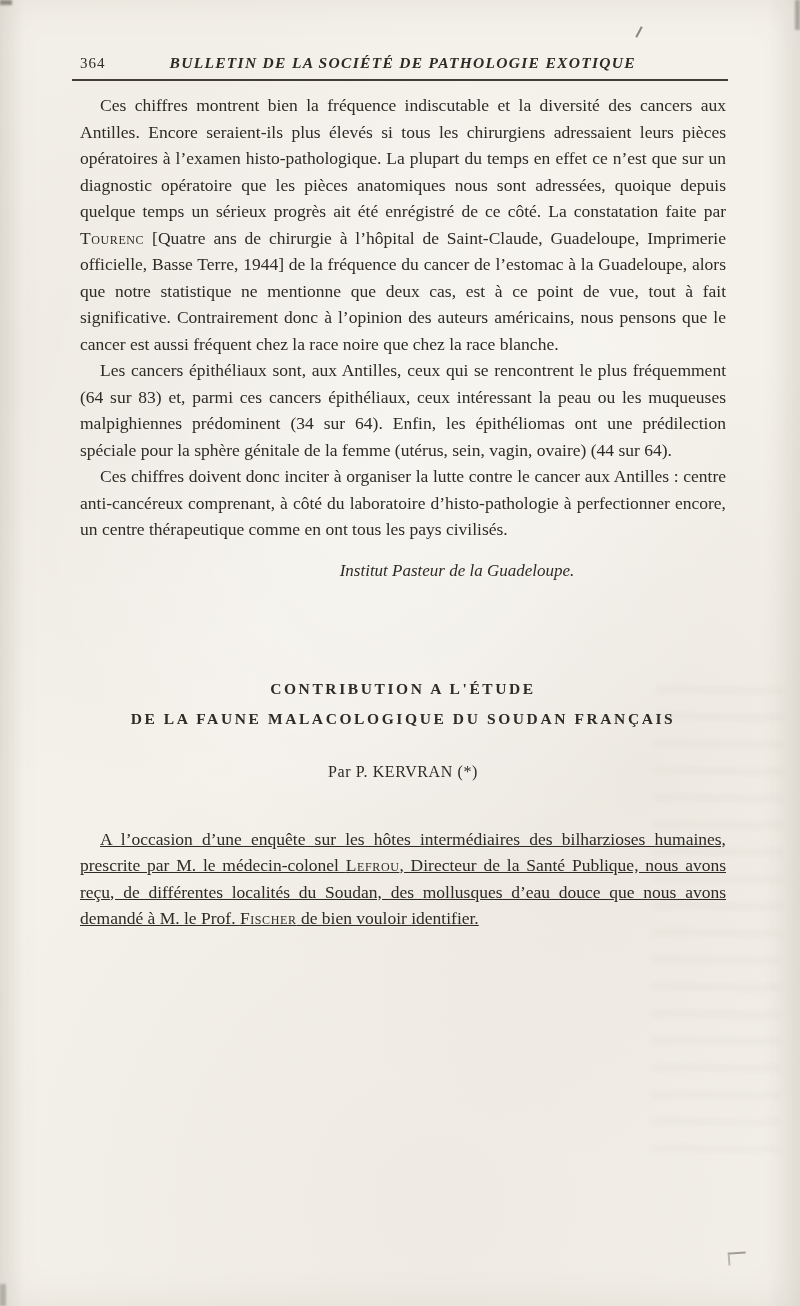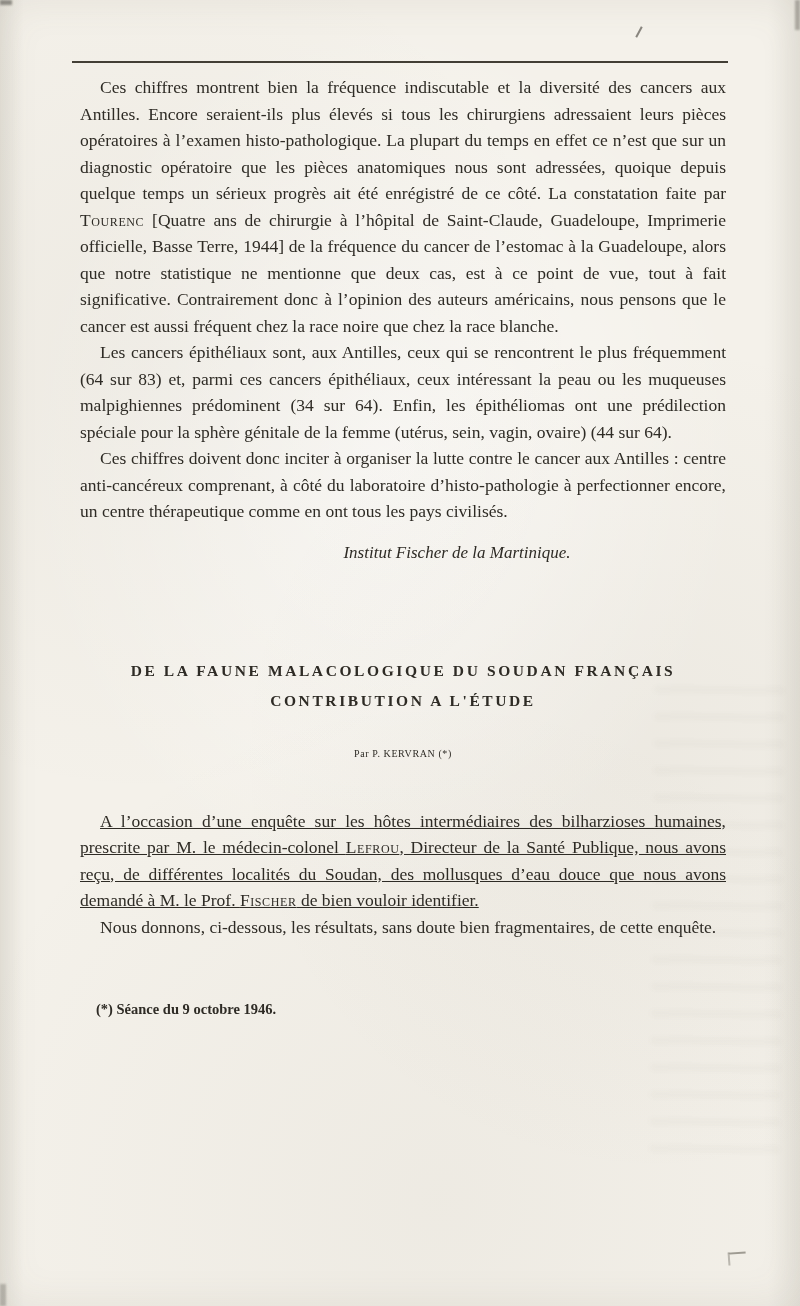--- a/index.html
+++ b/index.html
@@ -86,21 +86,21 @@
     font-weight: bold;
     letter-spacing: 2.6px;
     line-height: 30px;
   }
   .title-line {
     display: block;
   }
   .byline {
     margin: 25px 0 0;
     text-align: center;
-    font-size: 10px;
+    font-size: 16px;
     letter-spacing: 0.6px;
     text-indent: 0;
   }
   .para.lead {
     margin-top: 40px;
     text-decoration: underline;
   }
   .footnote {
     margin: 56px 0 0;
     font-size: 14.5px;
@@ -171,40 +171,42 @@
     background: rgba(45, 42, 36, 0.25);
     filter: blur(1px);
   }
 </style>
 </head>
 <body>
 
 <div class="page">
   <div class="scan-texture"></div>
 
+  <header class="page-header">
+    <span class="page-number">364</span>
+    <span class="running-title">BULLETIN DE LA SOCIÉTÉ DE PATHOLOGIE EXOTIQUE</span>
+  </header>
   <hr class="header-rule">
 
   <main class="body-text">
     <p class="para"><span>Ces chiffres montrent bien la fréquence indiscutable et la diversité des cancers aux Antilles. Encore seraient-ils plus élevés si tous les chirurgiens adressaient leurs pièces opératoires à l’examen histo-pathologique. La plupart du temps en effet ce n’est que sur un diagnostic opératoire que les pièces anatomiques nous sont adressées, quoique depuis quelque temps un sérieux progrès ait été enrégistré de ce côté. La constatation faite par </span><span class="sc">Tourenc</span><span> [Quatre ans de chirurgie à l’hôpital de Saint-Claude, Guadeloupe, Imprimerie officielle, Basse Terre, 1944] de la fréquence du cancer de l’estomac à la Guadeloupe, alors que notre statistique ne mentionne que deux cas, est à ce point de vue, tout à fait significative. Contrairement donc à l’opinion des auteurs américains, nous pensons que le cancer est aussi fréquent chez la race noire que chez la race blanche.</span></p>
     <p class="para"><span>Les cancers épithéliaux sont, aux Antilles, ceux qui se rencontrent le plus fréquemment (64 sur 83) et, parmi ces cancers épithéliaux, ceux intéressant la peau ou les muqueuses malpighiennes prédominent (34 sur 64). Enfin, les épithéliomas ont une prédilection spéciale pour la sphère génitale de la femme (utérus, sein, vagin, ovaire) (44 sur 64).</span></p>
     <p class="para"><span>Ces chiffres doivent donc inciter à organiser la lutte contre le cancer aux Antilles : centre anti-cancéreux comprenant, à côté du laboratoire d’histo-pathologie à perfectionner encore, un centre thérapeutique comme en ont tous les pays civilisés.</span></p>
 
-    <p class="signature">Institut Fischer de la Martinique.</p>
+    <p class="signature">Institut Pasteur de la Guadeloupe.</p>
 
     <h2 class="article-title">
+      <span class="title-line">CONTRIBUTION A L'ÉTUDE</span>
       <span class="title-line">DE LA FAUNE MALACOLOGIQUE DU SOUDAN FRANÇAIS</span>
-      <span class="title-line">CONTRIBUTION A L'ÉTUDE</span>
     </h2>
 
     <p class="byline">Par P. KERVRAN (*)</p>
 
     <p class="para lead"><span>A l’occasion d’une enquête sur les hôtes intermédiaires des bilharzioses humaines, prescrite par M. le médecin-colonel </span><span class="sc">Lefrou</span><span>, Directeur de la Santé Publique, nous avons reçu, de différentes localités du Soudan, des mollusques d’eau douce que nous avons demandé à M. le Prof. </span><span class="sc">Fischer</span><span> de bien vouloir identifier.</span></p>
-    <p class="para"><span>Nous donnons, ci-dessous, les résultats, sans doute bien fragmentaires, de cette enquête.</span></p>
-
-    <p class="footnote">(*) Séance du 9 octobre 1946.</p>
+
   </main>
 
   <div class="bleed-through"></div>
   <div class="mark-top-right"></div>
   <div class="mark-bottom-right"></div>
   <div class="corner-top-left"></div>
   <div class="corner-top-right"></div>
   <div class="corner-bottom-left"></div>
 </div>
 

